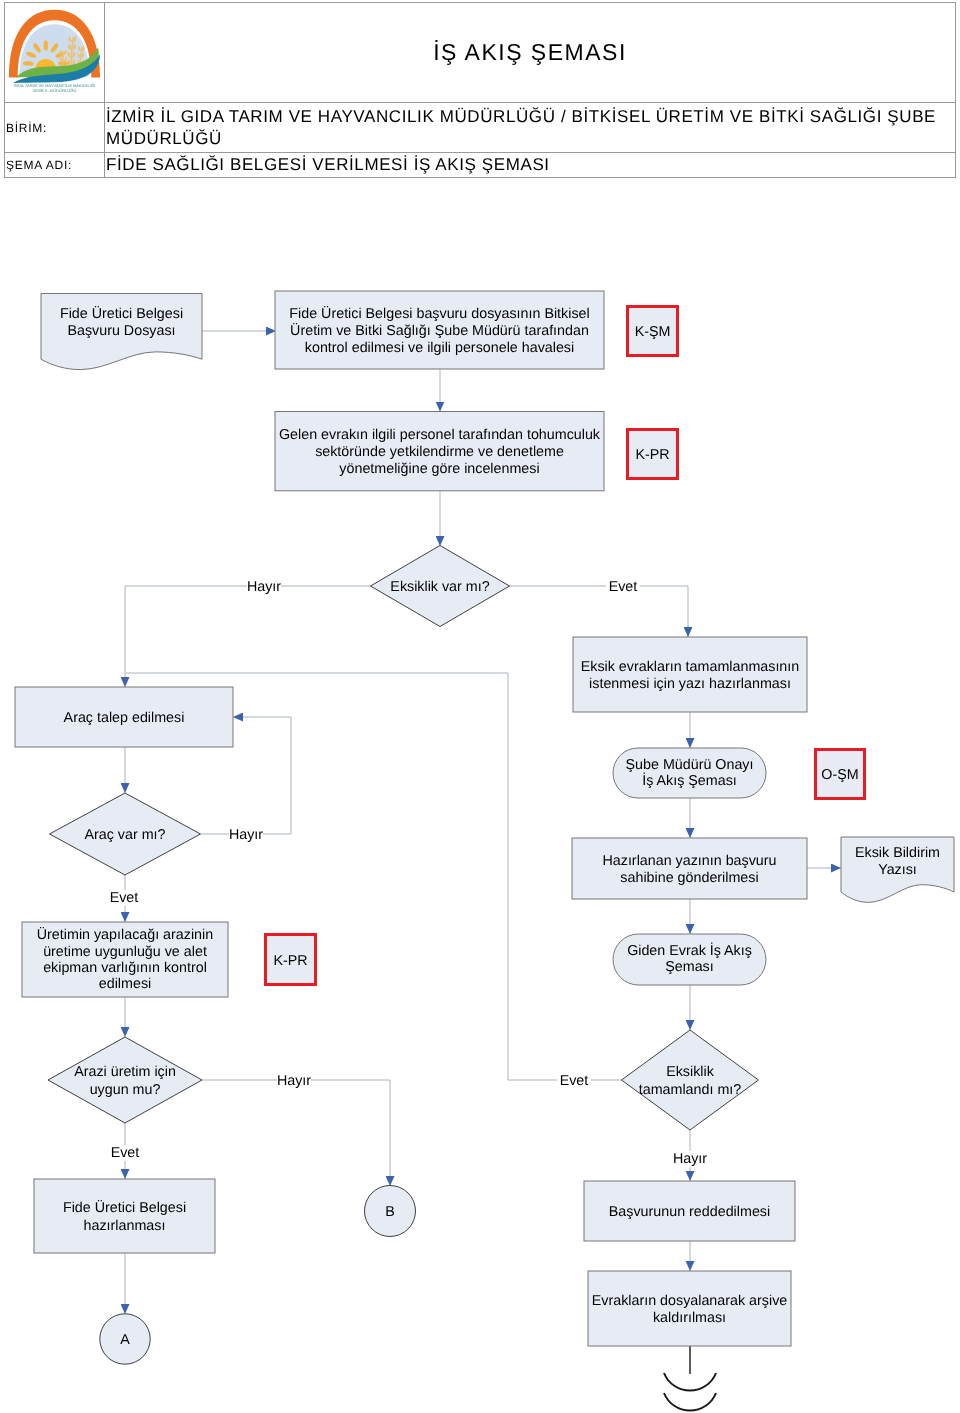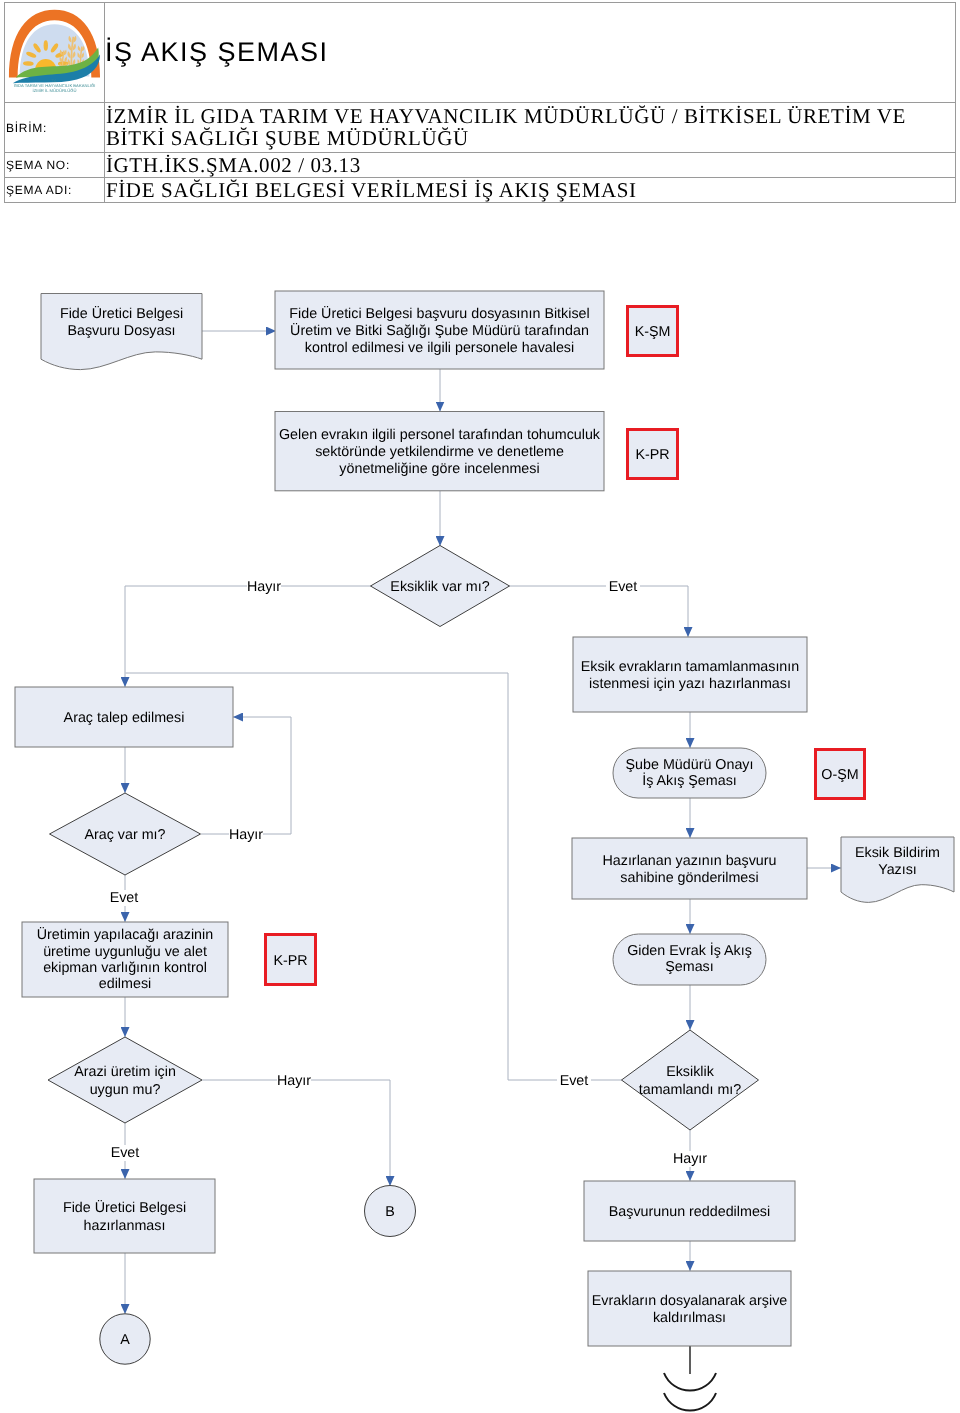--- a/index.html
+++ b/index.html
@@ -3,23 +3,23 @@
 <meta charset="utf-8">
 <title>İŞ AKIŞ ŞEMASI</title>
 <style>
   html,body{margin:0;padding:0;}
   body{width:960px;height:1413px;background:#ffffff;font-family:"Liberation Sans",sans-serif;color:#000;overflow:hidden;-webkit-font-smoothing:antialiased;text-rendering:geometricPrecision;}
   #page{position:relative;width:960px;height:1413px;}
   
   #hdr{position:absolute;left:4px;top:2px;width:952px;border-collapse:collapse;table-layout:fixed;}
   #hdr td{border:1px solid #9a9a9a;padding:0;vertical-align:middle;}
   .h-logo{width:99px;height:99px;text-align:center;padding:0 !important;}
-  .h-title{font-size:27px;letter-spacing:1.5px;height:99px;}
+  .h-title{font-size:23px;text-align:center;letter-spacing:1.5px;height:99px;}
   .h-lab{font-size:12px;padding-left:1px !important;white-space:nowrap;width:99px;line-height:18px;letter-spacing:0.75px;}
-  .h-val{font-size:21px;padding-left:1px !important;line-height:21.3px;letter-spacing:0.6px;font-family:Liberation Serif, serif;}
+  .h-val{font-size:17px;padding-left:1px !important;line-height:21.3px;letter-spacing:0.6px;}
   tr.r-birim td{height:49px;}
   tr.r-no td{height:24px;vertical-align:top;padding-top:0px !important;line-height:18px;}
   tr.r-adi td{height:24px;vertical-align:top;padding-top:0px !important;line-height:18px;}
   svg.flow{position:absolute;left:0;top:0;}
   svg.flow text{font-family:"Liberation Sans",sans-serif;fill:#000;}
   svg text, #hdr td{-webkit-font-smoothing:antialiased;}
 </style>
 </head>
 <body>
 
@@ -93,24 +93,20 @@
             <text x="100" y="182" font-size="8.6">GIDA TARIM VE HAYVANCILIK BAKANLIĞI</text>
             <text x="100" y="192" font-size="8.6">İZMİR İL MÜDÜRLÜĞÜ</text>
           </g>
         </svg>
       </td>
       <td class="h-title">İŞ AKIŞ ŞEMASI</td>
     </tr>
     <tr class="r-birim">
       <td class="h-lab">BİRİM:</td>
       <td class="h-val">İZMİR İL GIDA TARIM VE HAYVANCILIK MÜDÜRLÜĞÜ  / BİTKİSEL ÜRETİM VE BİTKİ SAĞLIĞI ŞUBE MÜDÜRLÜĞÜ</td>
-    </tr>
-    <tr class="r-no">
-      <td class="h-lab">ŞEMA NO:</td>
-      <td class="h-val">İGTH.İKS.ŞMA.002 / 03.13</td>
     </tr>
     <tr class="r-adi">
       <td class="h-lab">ŞEMA ADI:</td>
       <td class="h-val">FİDE SAĞLIĞI BELGESİ VERİLMESİ İŞ AKIŞ ŞEMASI</td>
     </tr>
   </tbody>
     </table>
 
   <svg class="flow" width="960" height="1413" viewBox="0 0 960 1413">
 <defs>

